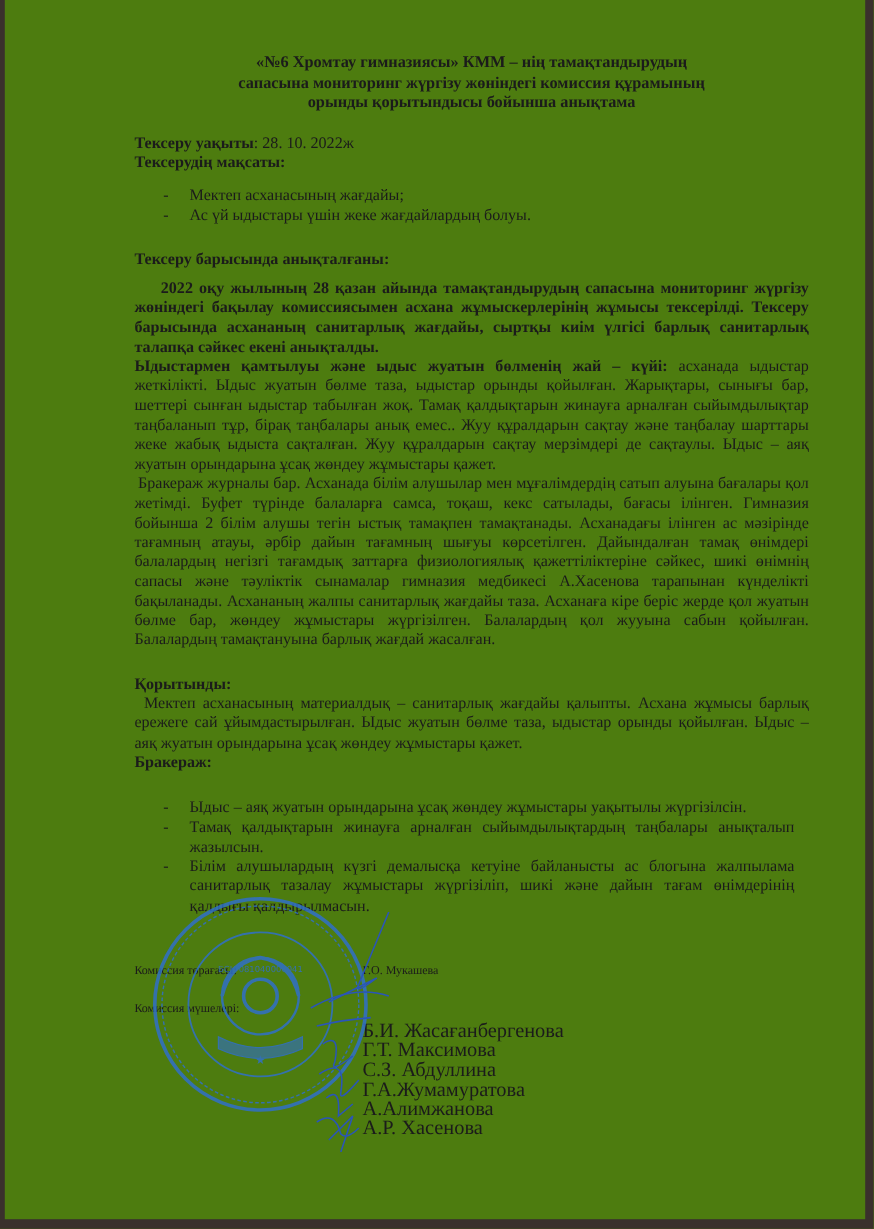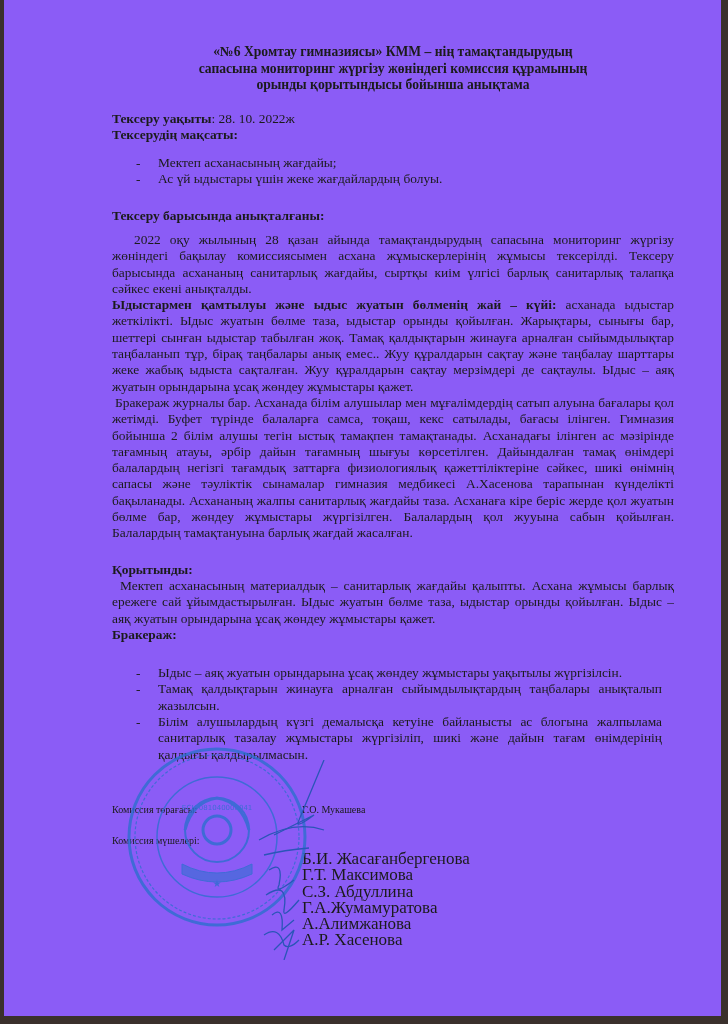--- a/index.html
+++ b/index.html
@@ -4,40 +4,40 @@
   <style>
     html, body { margin: 0; padding: 0; }
     body {
       width: 728px; height: 1024px; overflow: hidden;
       background: #3a302c;
       font-family: "Liberation Serif", "DejaVu Serif", serif;
       color: #1b1b1b;
     }
     .paper {
       position: absolute; left: 4px; top: 0; width: 717px; height: 1016px;
-      background: #8b5cf6;
+      background: #4d7c0f;
       overflow: hidden;
     }
     .content {
       position: absolute; left: 108px; top: 44px; width: 562px;
       font-size: 13.4px; line-height: 16.3px;
     }
     .title {
       text-align: center; font-weight: bold; font-size: 13.6px; line-height: 16.5px;
       margin: 0 0 17px 0;
     }
     .title div { white-space: nowrap; }
     .b { font-weight: bold; }
     .row { margin: 0; }
     .bullets { margin: 12px; padding: 0; list-style: none; }
     .bullets li { position: relative; padding-left: 34px; }
     .bullets li::before { content: "-"; position: absolute; left: 12px; }
     .gap { height: 8px; }
     .just { text-align: justify; }
-    .indent { text-indent: 22px; }
+    .indent { text-indent: 22px; font-weight: bold; }
     .indent-s { text-indent: 8px; }
     .bullets.rec li { padding-left: 34px; }
     .sig { position: absolute; left: 108px; font-size: 10px; line-height: 16.3px; }
     .names { position: absolute; left: 298px; top: 851px; font-size: 17px; line-height: 16.3px; }
     .stamp {
       position: absolute; left: 118px; top: 742px; width: 190px; height: 190px;
       pointer-events: none; opacity: 0.82;
     }
     .signatures { position: absolute; left: 250px; top: 760px; width: 80px; height: 200px; pointer-events:none; }
   </style>

